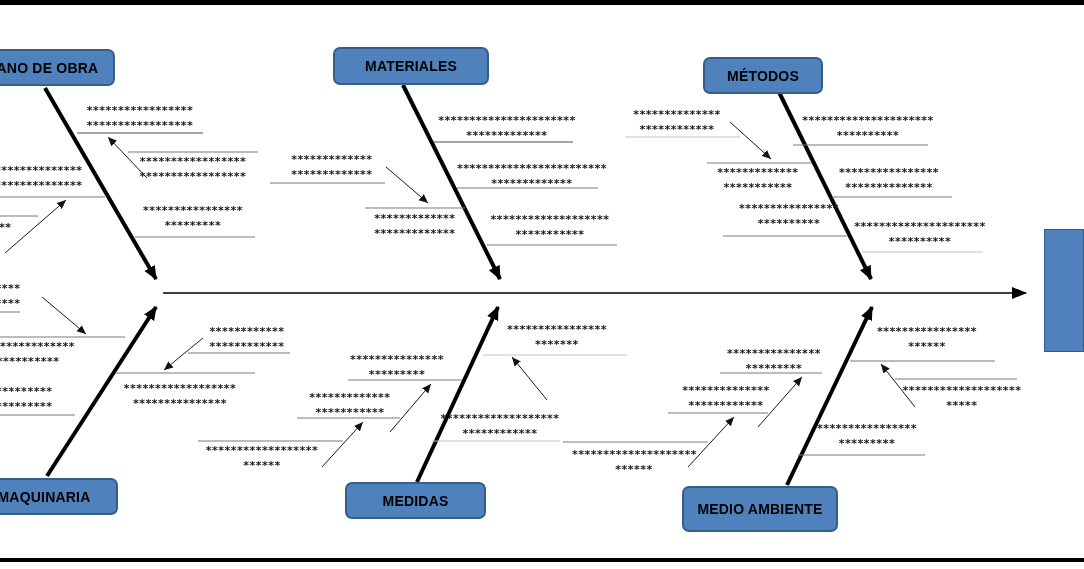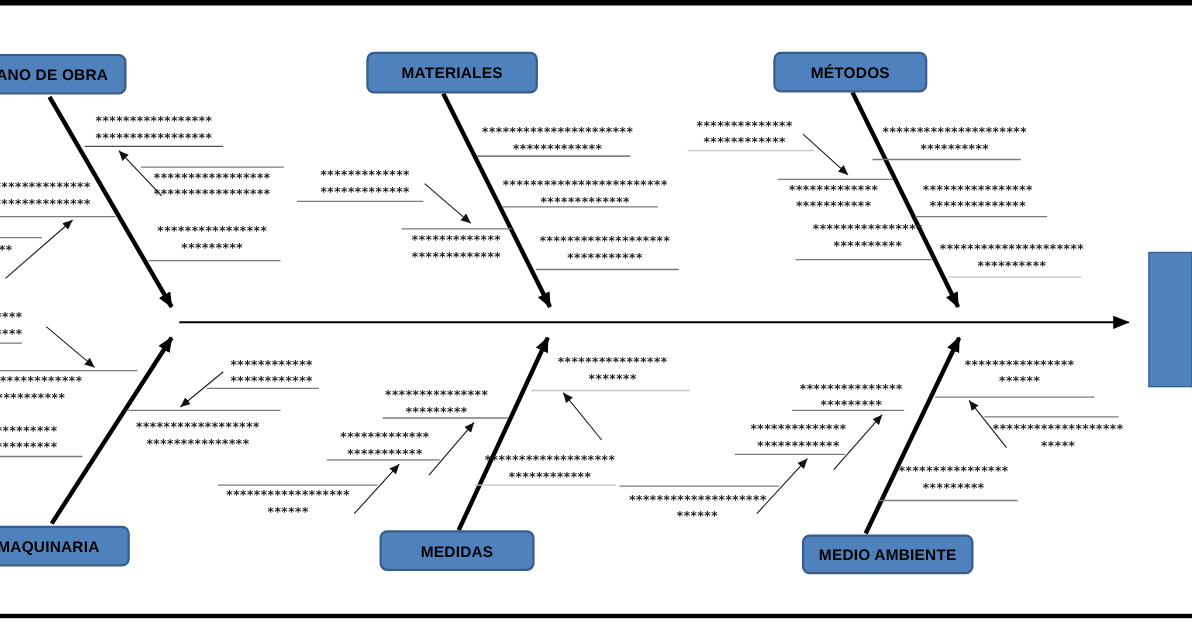--- a/index.html
+++ b/index.html
@@ -96,30 +96,30 @@
     <line x1="547" y1="400" x2="512" y2="357" marker-end="url(#mSmall)"></line>
   </g>
 </svg>
 
 <div class="label" style="left:-32px;top:49px;width:147px;height:37px">
     <span>MANO DE OBRA</span>
   </div>
 <div class="label" style="left:333px;top:47px;width:156px;height:38px">
     <span>MATERIALES</span>
   </div>
-<div class="label" style="left:703px;top:47px;width:140px;height:37px">
+<div class="label" style="left:703px;top:57px;width:120px;height:37px">
     <span>MÉTODOS</span>
   </div>
 <div class="label" style="left:-30px;top:478px;width:148px;height:37px">
     <span>MAQUINARIA</span>
   </div>
 <div class="label" style="left:345px;top:482px;width:141px;height:37px">
     <span>MEDIDAS</span>
   </div>
-<div class="label" style="left:729px;top:486px;width:156px;height:36px">
+<div class="label" style="left:682px;top:486px;width:156px;height:46px">
     <span>MEDIO AMBIENTE</span>
   </div>
 
 <div class="head" style="left:1044px;top:229px;width:40px;height:123px"><span></span></div>
 
 <div class="tb" style="left:77px;top:103px;width:126px">
     <span>*****************</span>
     <span>*****************</span>
   </div>
 <div class="tb" style="left:128px;top:154px;width:130px">

